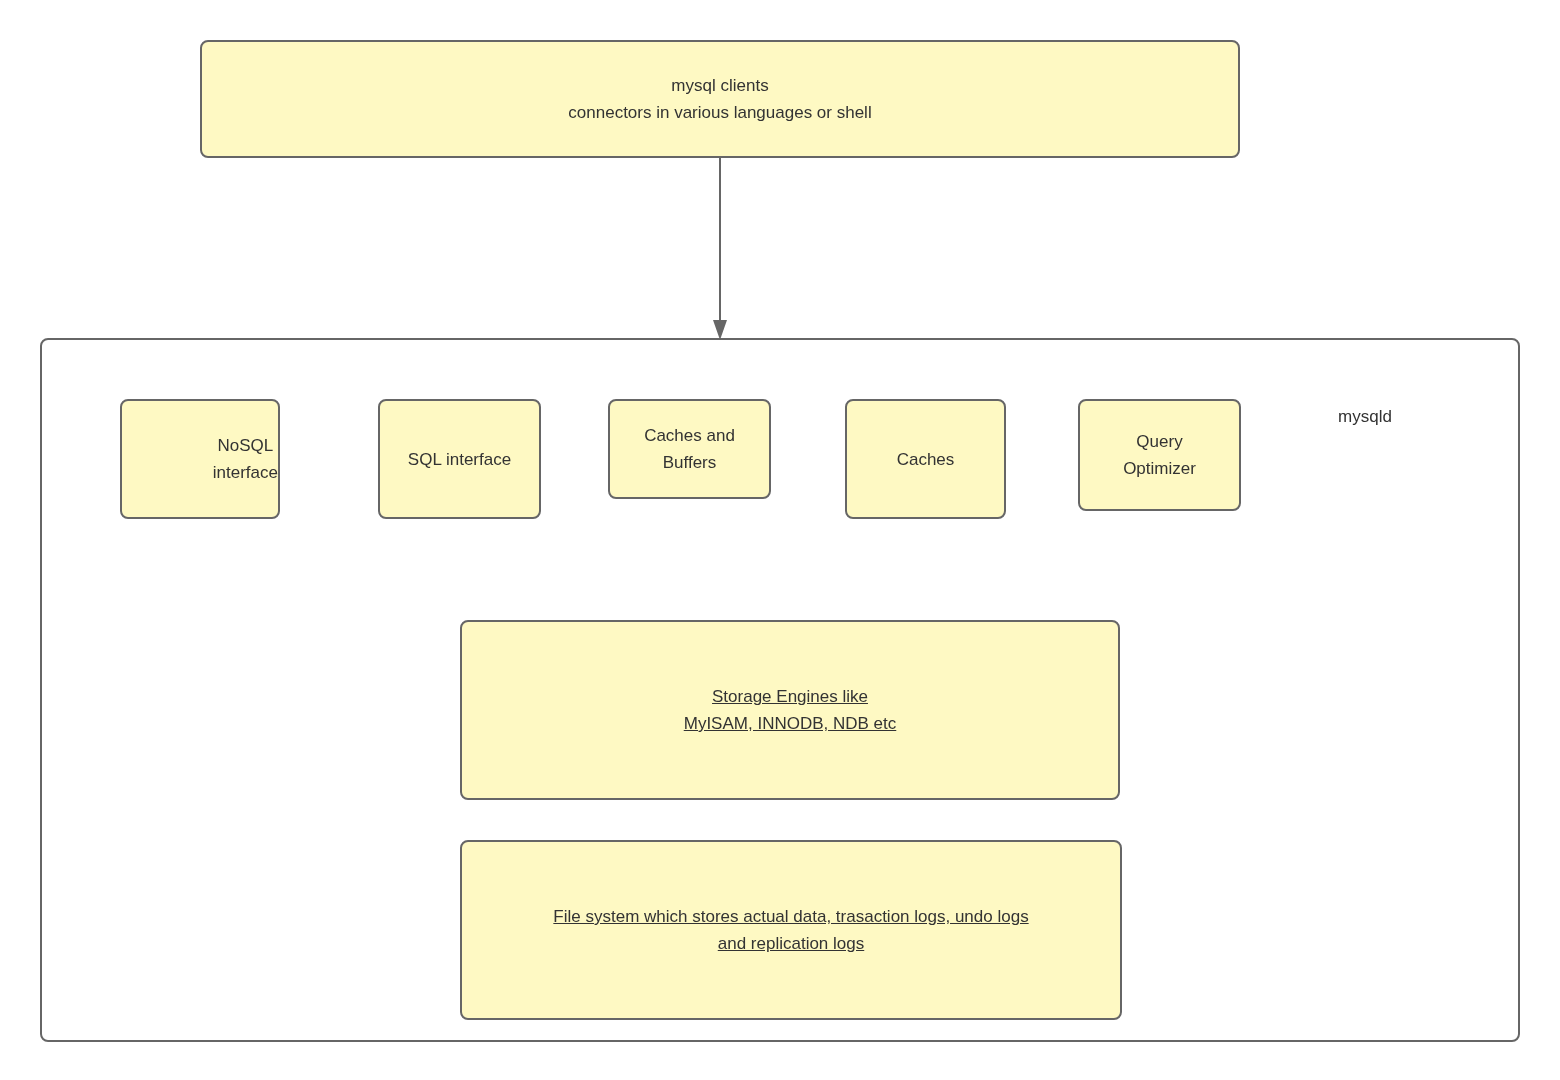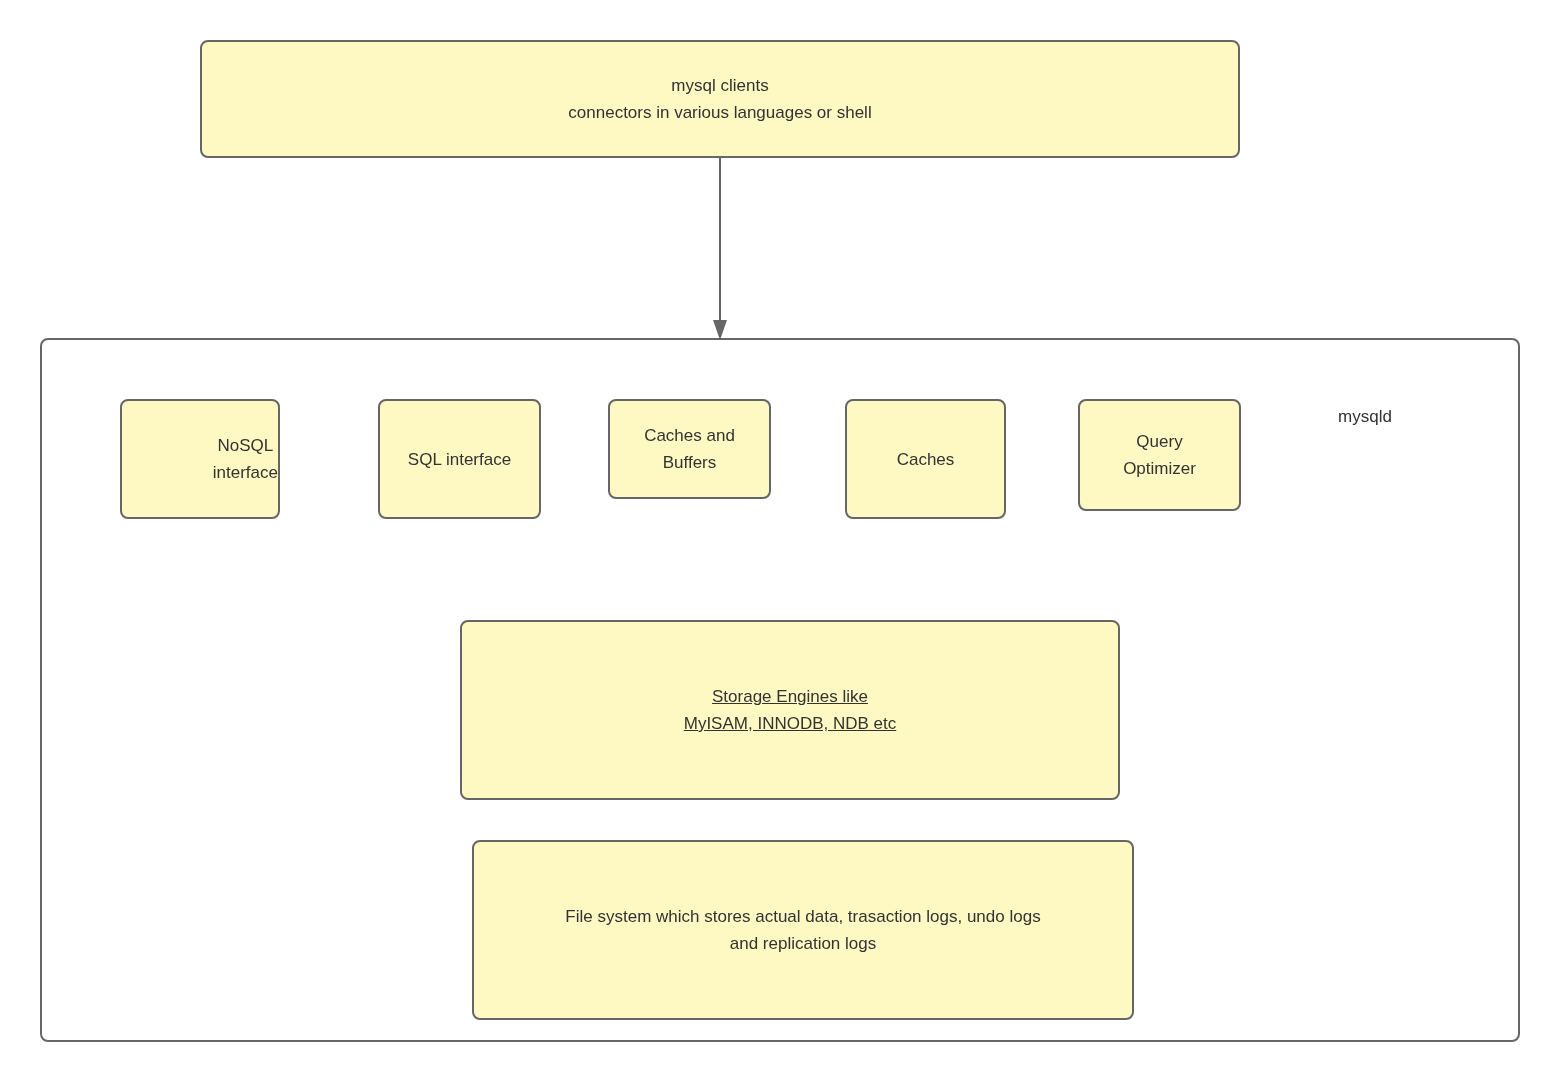--- a/index.html
+++ b/index.html
@@ -41,21 +41,21 @@
     color: #333333;
     margin-top: 11px;
   }
   .comp      { z-index: 2; }
   .comp-1 { left: 120px;  top: 399px; width: 160px; height: 120px; justify-content: flex-end; }
   .comp-2 { left: 378px;  top: 399px; width: 163px; height: 120px; }
   .comp-3 { left: 608px;  top: 399px; width: 163px; height: 100px; }
   .comp-4 { left: 845px;  top: 399px; width: 161px; height: 120px; }
   .comp-5 { left: 1078px; top: 399px; width: 163px; height: 112px; justify-content: center; }
   .storage    { left: 460px; top: 620px; width: 660px; height: 180px; text-decoration: underline; }
-  .filesystem { left: 472px; top: 840px; width: 662px; height: 180px; }
+  .filesystem { left: 460px; top: 840px; width: 662px; height: 180px; text-decoration: underline; }
   .arrow {
     position: absolute;
     left: 700px; top: 156px;
     width: 40px; height: 186px;
     z-index: 1;
   }
 </style>
 </head>
 <body>
 

